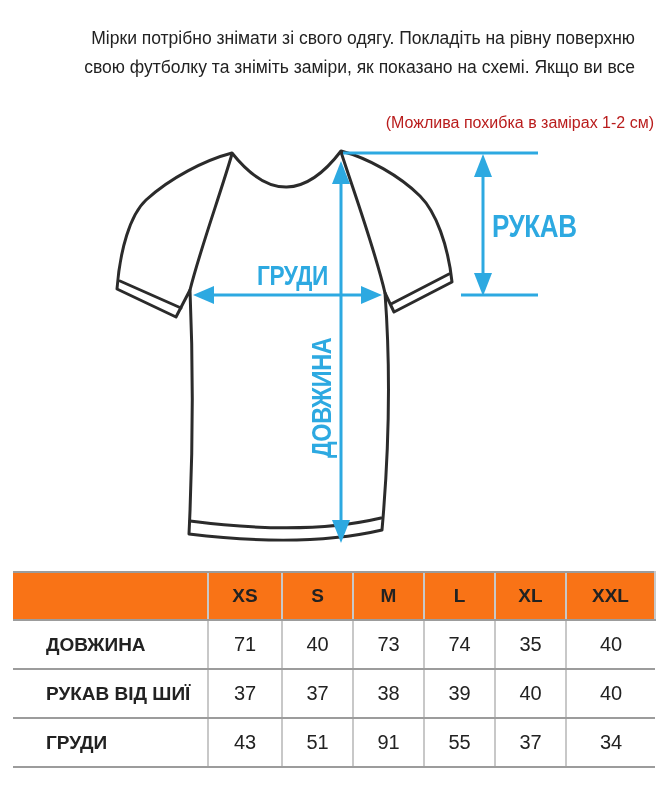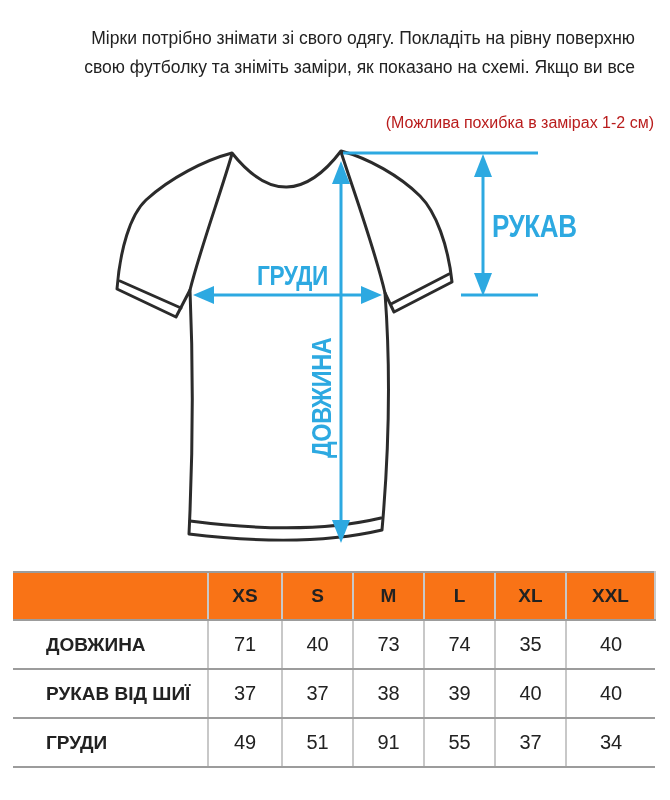--- a/index.html
+++ b/index.html
@@ -150,21 +150,21 @@
           <th>РУКАВ ВІД ШИЇ</th>
           <td>37</td>
           <td>37</td>
           <td>38</td>
           <td>39</td>
           <td>40</td>
           <td>40</td>
         </tr>
         <tr>
           <th>ГРУДИ</th>
-          <td>49</td>
+          <td>43</td>
           <td>51</td>
           <td>91</td>
           <td>55</td>
           <td>37</td>
           <td>34</td>
         </tr>
       </tbody>
   </table>
 
 </div>

